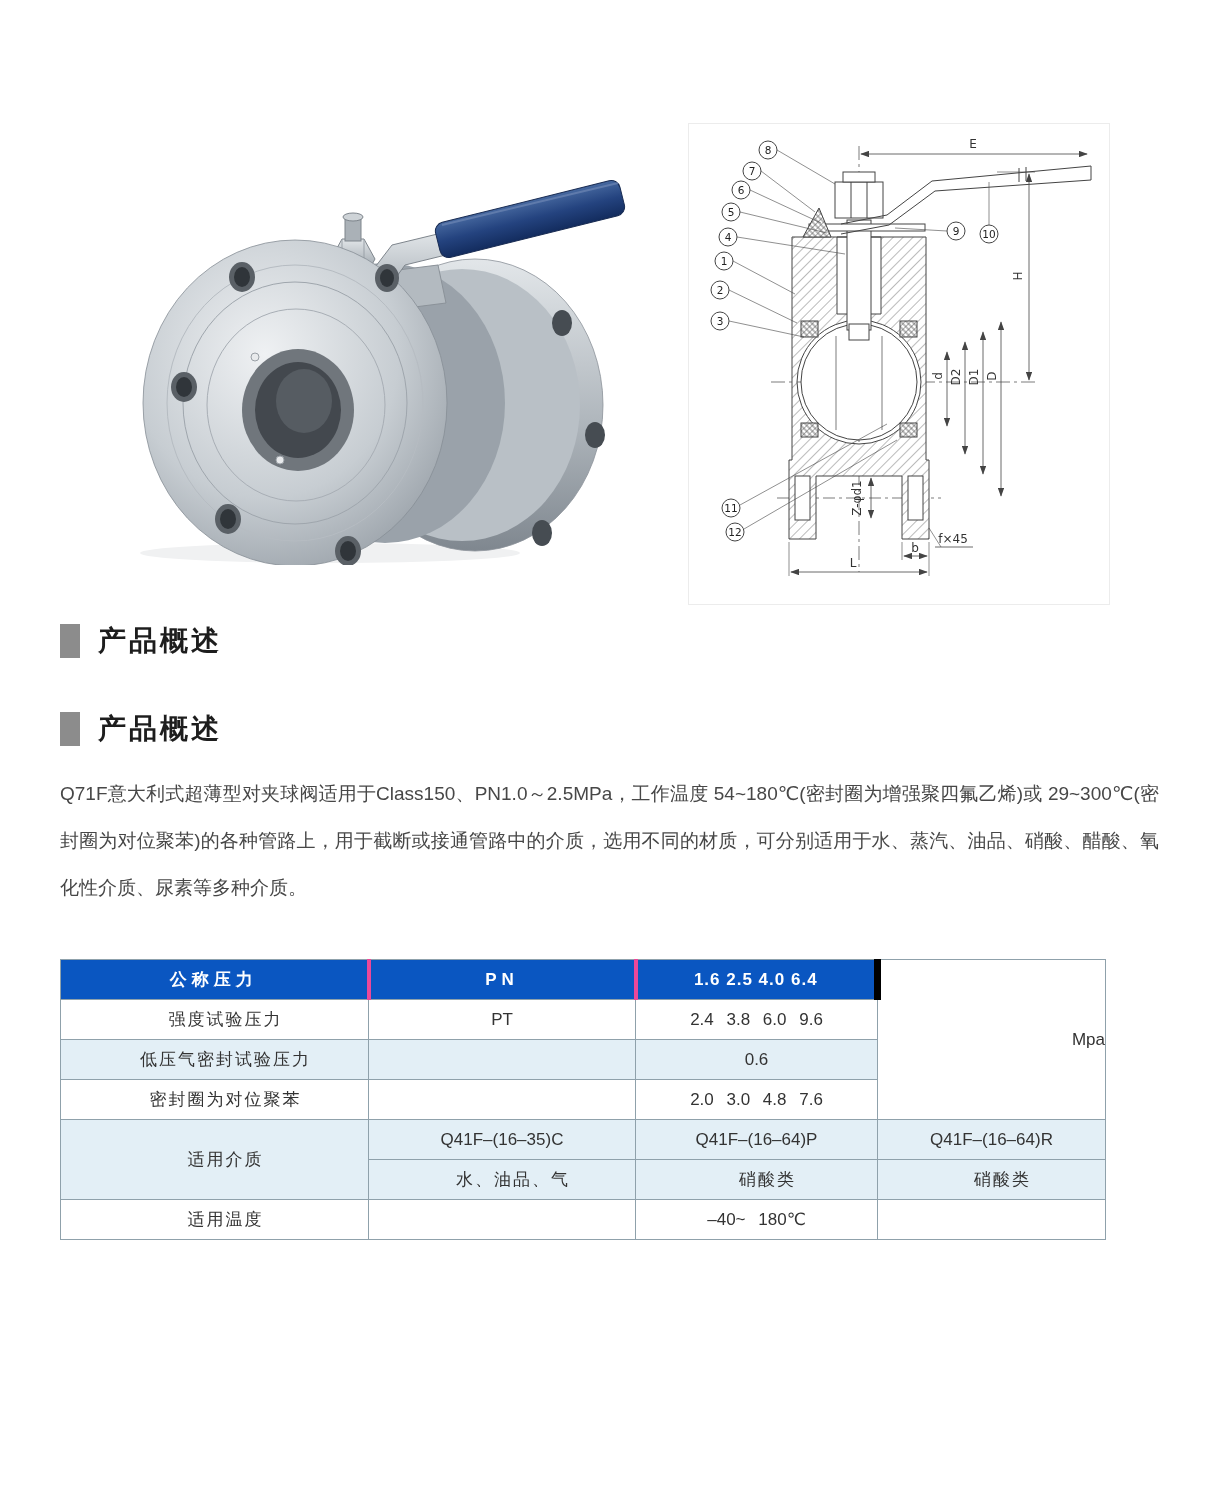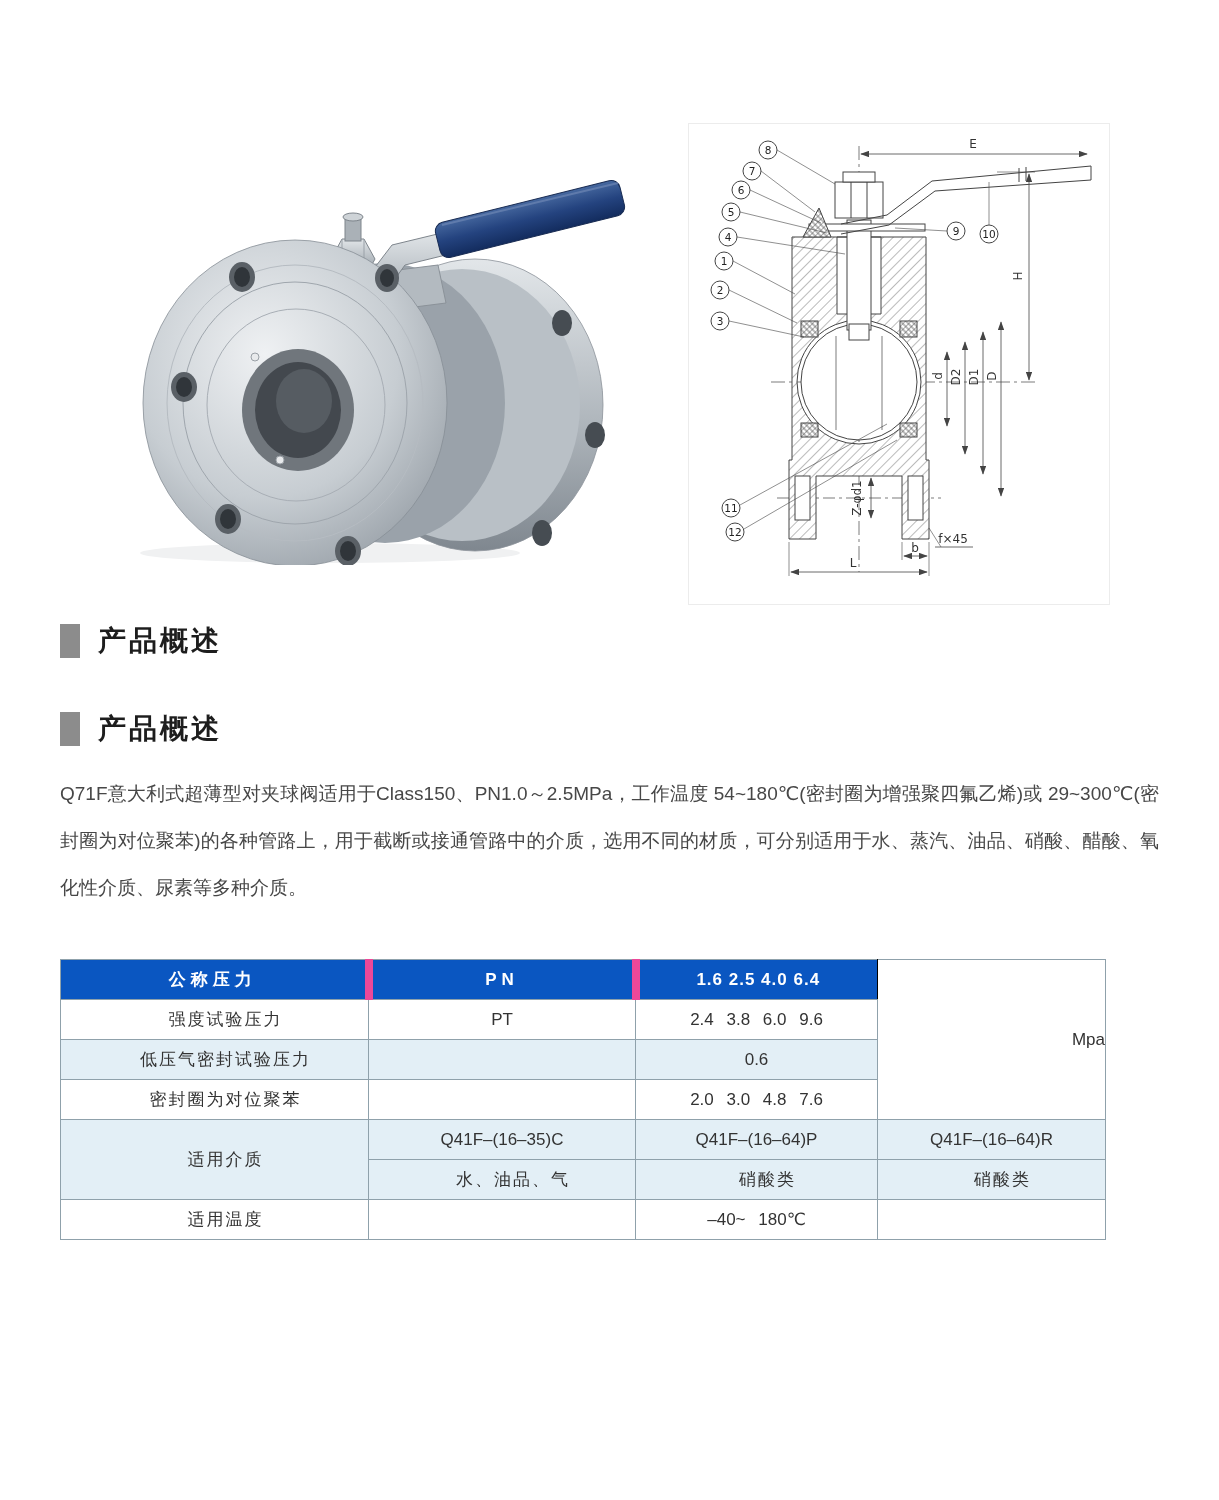--- a/index.html
+++ b/index.html
@@ -16,22 +16,22 @@
   .sec-head{display:flex;align-items:center;height:38px;margin-top:12px;}
   .sq{width:20px;height:34px;background:#8c8c8c;margin-right:18px;flex:0 0 auto;}
   .sec-head h2{font-family:"Liberation Serif","DejaVu Serif",serif;font-size:28px;font-weight:bold;color:#1d1d1d;letter-spacing:3px;margin:0;}
   .para{font-size:19px;line-height:47px;color:#474747;text-align:justify;margin:22px 0 0 0;}
   .sec-usage{margin-top:50px;}
   .sec-specs{margin-top:48px;}
 
   
   table.spec{border-collapse:collapse;margin-top:26px;table-layout:fixed;}
   .spec td,.spec th{border:1px solid #8fa1ab;height:39px;text-align:center;vertical-align:middle;font-size:17px;color:#333;padding:0;font-weight:normal;}
-  .spec th{background:#0a56c1;color:#fff;font-weight:bold;letter-spacing:5px;border-right:8px solid #ec4899;}
-  .spec th.nums{border-right:1px solid #000000;letter-spacing:1px;margin-left:47px;}
+  .spec th{background:#0a56c1;color:#fff;font-weight:bold;letter-spacing:5px;border-right:4px solid #ec4899;}
+  .spec th.nums{border-right:7px solid #000000;letter-spacing:1px;margin-left:47px;}
   .spec tr.alt td{background:#e3eff6;margin-left:47px;}
   .spec td.unit{background:#fff;text-align:right;}
   .spec .vals{word-spacing:8px;}
   .spec .lbl{letter-spacing:2px;padding-left:22px;}
 
   
   .dtx{font-family:"DejaVu Sans",sans-serif;font-size:12px;fill:#333;}
   .ctx{font-family:"DejaVu Sans",sans-serif;font-size:10.5px;fill:#222;}
 </style>
 </head>

